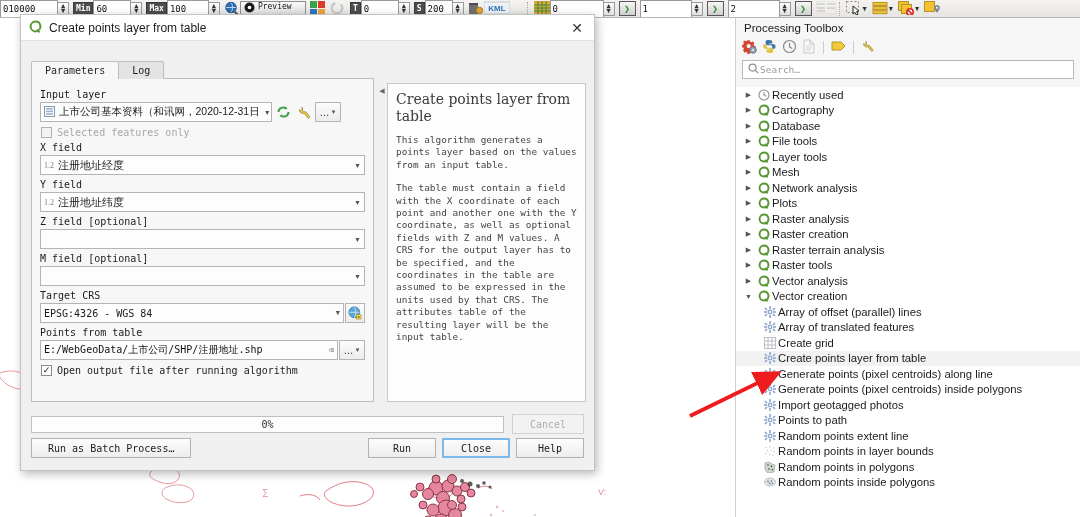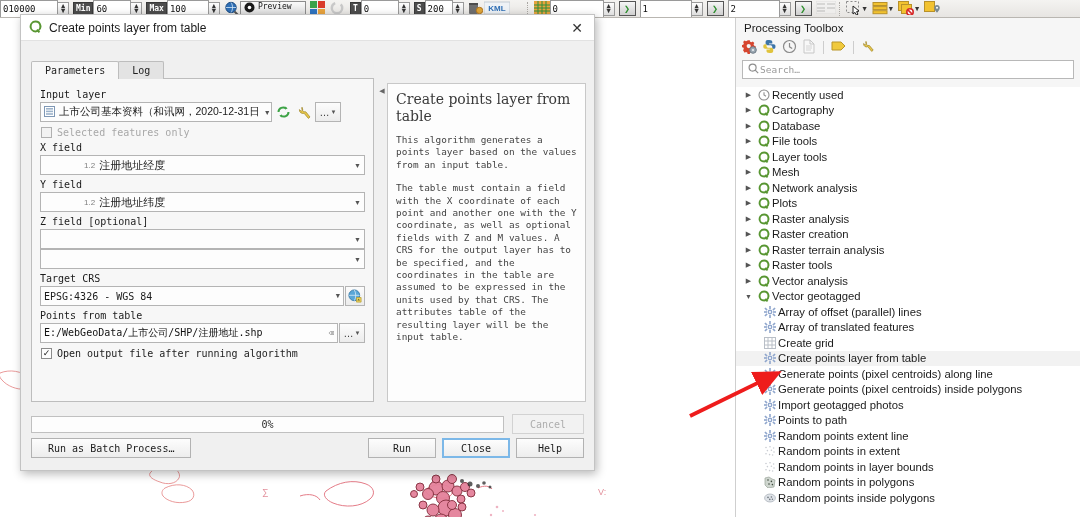--- a/index.html
+++ b/index.html
@@ -99,21 +99,21 @@
     color: #1b1b1b; margin: 4px 0 2px 0;
   }
   .row { display: flex; align-items: center; gap: 1px; }
   .combo {
     flex: 1; height: 20px; background: #fdfdfd; border: 1px solid #b4b4b4;
     display: flex; align-items: center; padding: 0 3px; font-size: 11px;
     color: #1b1b1b; overflow: hidden; white-space: nowrap;
   }
   .combo .carot { margin-left: auto; font-size: 7px; color: #555; padding-left: 4px; }
   .combo .pre { font-size: 8px; color: #7f7f7f; margin-right: 4px;
-                font-family: Liberation Sans, sans-serif; margin-left: 40px; }
+                font-family: Liberation Serif, serif; }
   .iconbtn {
     width: 20px; height: 20px; display: flex; align-items: center; justify-content: center;
   }
   .dotsbtn {
     width: 26px; height: 20px; border: 1px solid #b4b4b4;
     background: linear-gradient(#fcfcfc,#ececec);
     display: flex; align-items: center; justify-content: center;
     font-size: 10px; color: #333; letter-spacing: 0px;
   }
   .dotsbtn .mini { font-size: 6px; color: #555; margin-left: 1px; }
@@ -545,20 +545,21 @@
             <span>注册地址纬度</span>
             <span class="carot">▼</span>
           </div>
 
           <div class="fld-label">Z field [optional]</div>
           <div class="combo">
             <span></span>
             <span class="carot">▼</span>
           </div>
 
+          <div class="fld-label">M field [optional]</div>
           <div class="combo">
             <span></span>
             <span class="carot">▼</span>
           </div>
 
           <div class="fld-label">Target CRS</div>
           <div class="row">
             <div class="combo" style="font-family:'DejaVu Sans Mono',monospace;font-size:10px">
               <span>EPSG:4326 - WGS 84</span>
               <span class="carot">▼</span>
@@ -808,21 +809,21 @@
           <span>Vector analysis</span>
         </div>
         <div class="trow">
           <span class="twist">▼</span>
           <span class="ticon">
             <svg width="12" height="12" viewBox="0 0 12 12">
               <path d="M6 .6A5.4 5.4 0 1 0 8.7 10.7 5.4 5.4 0 0 0 6 .6zm0 1.9a3.5 3.5 0 1 1 0 7 3.5 3.5 0 0 1 0-7z" fill="#589632"></path>
               <path d="M7.9 8.3l2.4 2.4-1.4 1.2-2.4-2.5z" fill="#589632"></path>
             </svg>
           </span>
-          <span>Vector geotagged</span>
+          <span>Vector creation</span>
         </div>
         <div class="trow child">
           <span class="ticon">
             <svg width="12" height="12" viewBox="0 0 12 12">
               <g fill="#8fa6cd">
                 <circle cx="6" cy="6" r="2.4"></circle>
                 <g>
                   <rect x="5.2" y="0" width="1.6" height="3"></rect>
                   <rect x="5.2" y="9" width="1.6" height="3"></rect>
                   <rect x="0" y="5.2" width="3" height="1.6"></rect>
@@ -1005,38 +1006,20 @@
                 <circle cx="9.6" cy="3" r="0.8"></circle>
                 <circle cx="3.4" cy="5.6" r="0.8"></circle>
                 <circle cx="7.4" cy="5.2" r="0.8"></circle>
                 <circle cx="10" cy="7" r="0.8"></circle>
                 <circle cx="2" cy="8.8" r="0.8"></circle>
                 <circle cx="5.6" cy="9.6" r="0.8"></circle>
                 <circle cx="8.6" cy="10" r="0.8"></circle>
               </g>
             </svg>
           </span>
-          <span>Random points in extent</span>
-        </div>
-        <div class="trow child">
-          <span class="ticon">
-            <svg width="12" height="12" viewBox="0 0 12 12">
-              <g fill="#c9ccd2">
-                <circle cx="2" cy="2.5" r="0.8"></circle>
-                <circle cx="6" cy="1.8" r="0.8"></circle>
-                <circle cx="9.6" cy="3" r="0.8"></circle>
-                <circle cx="3.4" cy="5.6" r="0.8"></circle>
-                <circle cx="7.4" cy="5.2" r="0.8"></circle>
-                <circle cx="10" cy="7" r="0.8"></circle>
-                <circle cx="2" cy="8.8" r="0.8"></circle>
-                <circle cx="5.6" cy="9.6" r="0.8"></circle>
-                <circle cx="8.6" cy="10" r="0.8"></circle>
-              </g>
-            </svg>
-          </span>
           <span>Random points in layer bounds</span>
         </div>
         <div class="trow child">
           <span class="ticon">
             <svg width="12" height="12" viewBox="0 0 12 12">
               <path d="M1 2l4-1 3 2 3 1-1 7-6 1-3-3z" fill="#cfd6cf" stroke="#9aa49a" stroke-width="0.7"></path>
               <g fill="#3f4a3f">
                 <circle cx="4" cy="4" r="0.8"></circle>
                 <circle cx="7.4" cy="5.4" r="0.8"></circle>
                 <circle cx="5" cy="8" r="0.8"></circle>

